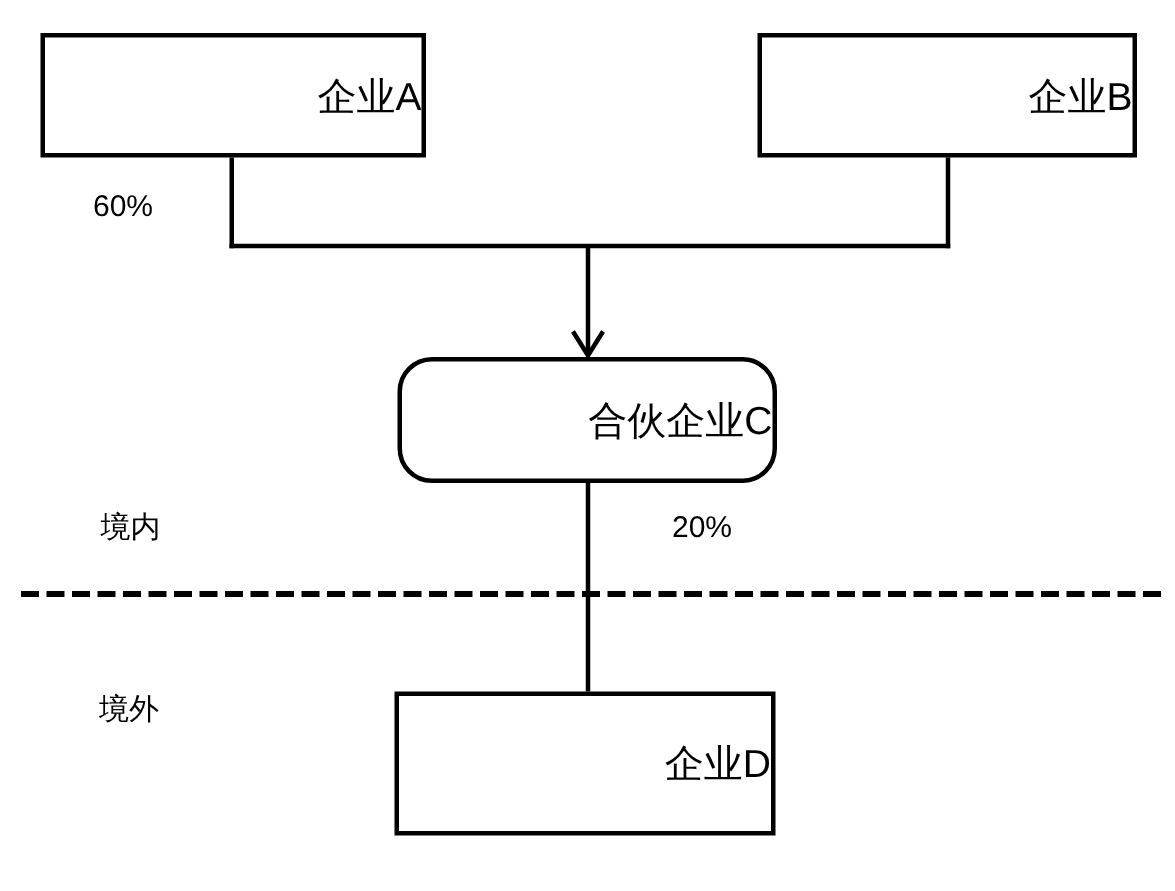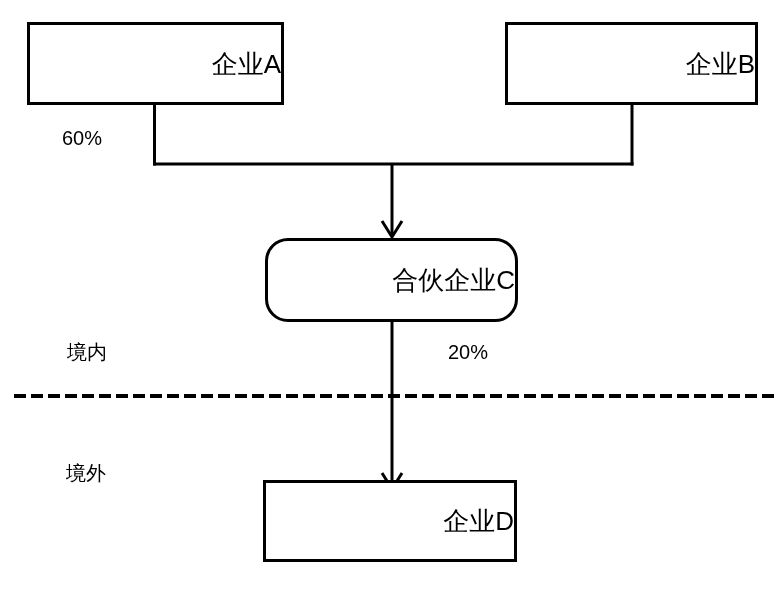--- a/index.html
+++ b/index.html
@@ -30,21 +30,21 @@
     background: #ffffff;
     display: flex;
     align-items: center;
     justify-content: flex-end;
     font-size: 26px;
     line-height: 1;
   }
   .box-a { left: 27px;  top: 22px;  width: 257px; height: 83px; }
   .box-b { left: 505px; top: 22px;  width: 253px; height: 83px; }
   .box-c { left: 265px; top: 238px; width: 253px; height: 84px; border-radius: 23px; }
-  .box-d { left: 263px; top: 480px; width: 254px; height: 82px; }
+  .box-d { left: 263px; top: 461px; width: 254px; height: 96px; }
   .float-label {
     position: absolute;
     font-size: 20px;
     line-height: 1;
     white-space: nowrap;
   }
   .lbl-60      { left: 62px;  top: 128px; }
   .lbl-20      { left: 448px; top: 342px; }
   .lbl-domestic { left: 67px; top: 342px; }
   .lbl-overseas { left: 66px; top: 422px; margin-top: 41px; }

